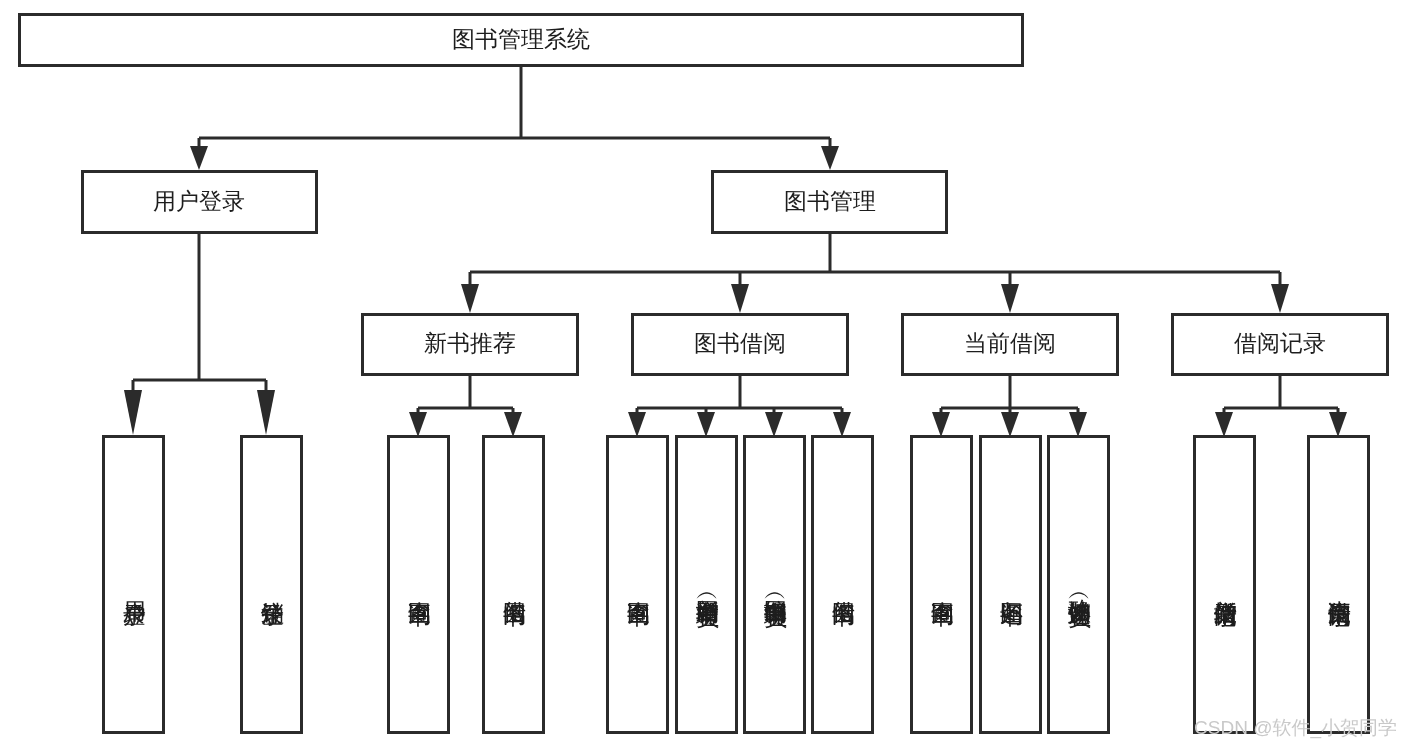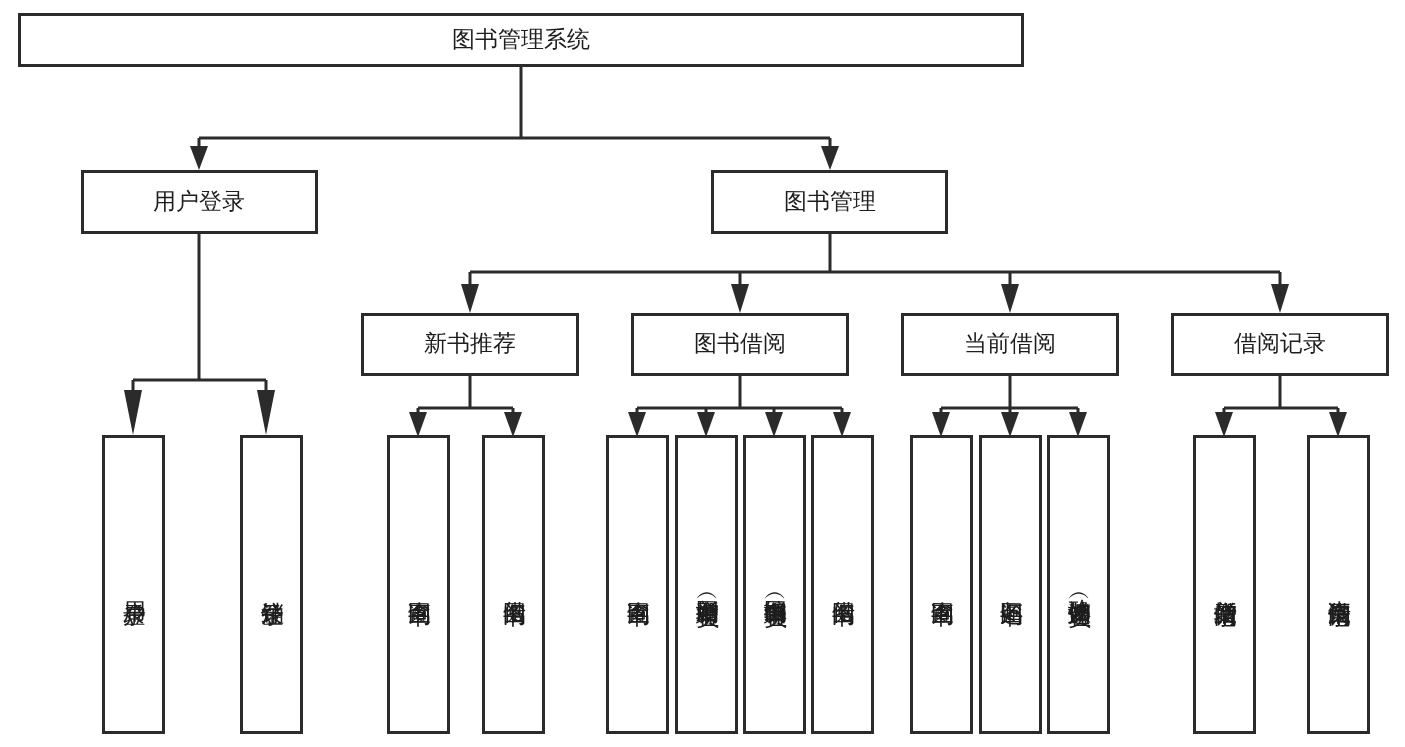--- a/index.html
+++ b/index.html
@@ -216,14 +216,15 @@
   <div class="leaf-label-wrap" style="left:744px; top:437px; width:62px; height:296px;">编辑图书（管理员）</div>
   <div class="leaf-label-wrap" style="left:812px; top:437px; width:62px; height:296px;">借阅图书</div>
 
   <div class="leaf-label-wrap" style="left:911px; top:437px; width:62px; height:296px;">查询图书</div>
   <div class="leaf-label-wrap" style="left:980px; top:437px; width:62px; height:296px;">归还图书</div>
   <div class="leaf-label-wrap" style="left:1048px; top:437px; width:62px; height:296px;">确认归还（管理员）</div>
 
   <div class="leaf-label-wrap" style="left:1194px; top:437px; width:62px; height:296px;">新增借阅记录</div>
   <div class="leaf-label-wrap" style="left:1308px; top:437px; width:62px; height:296px;">查询借阅记录</div>
 
+  <div class="watermark">CSDN @软件_小贺同学</div>
 
 </div>
 
 </body></html>

